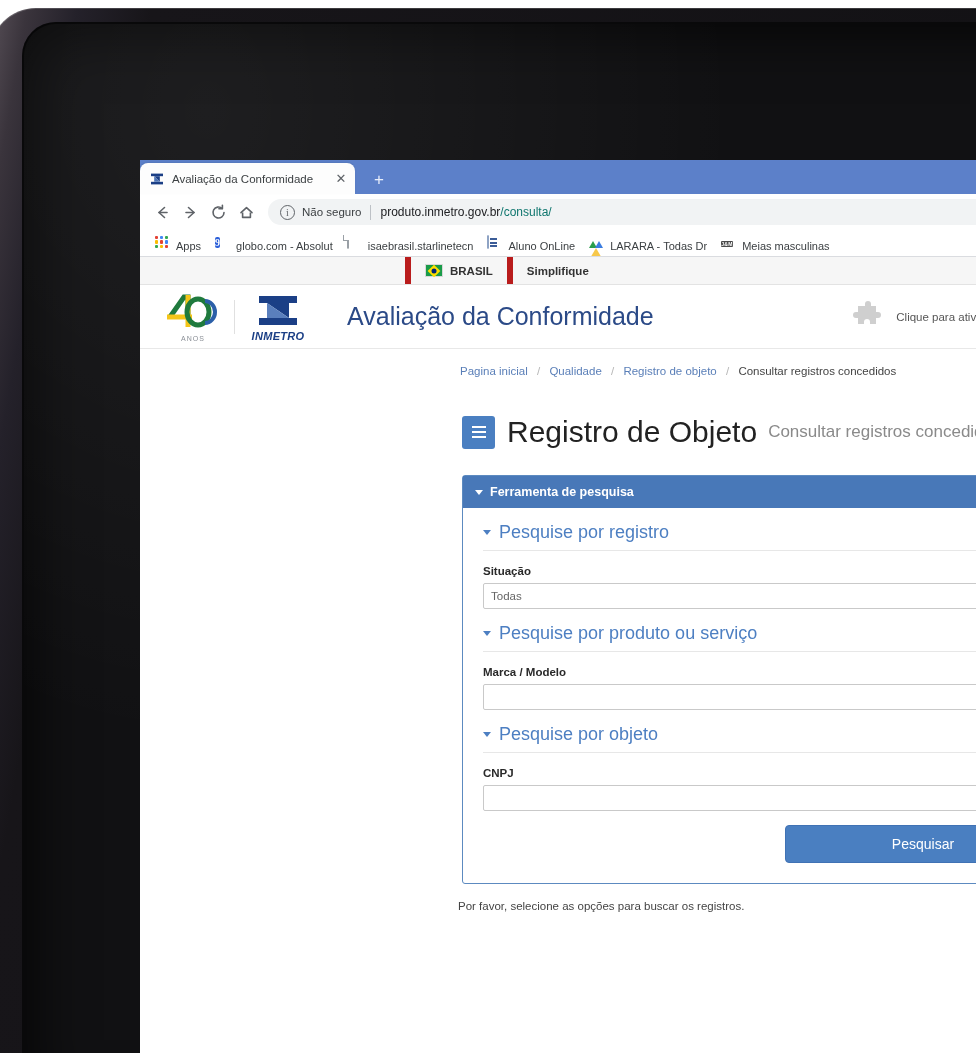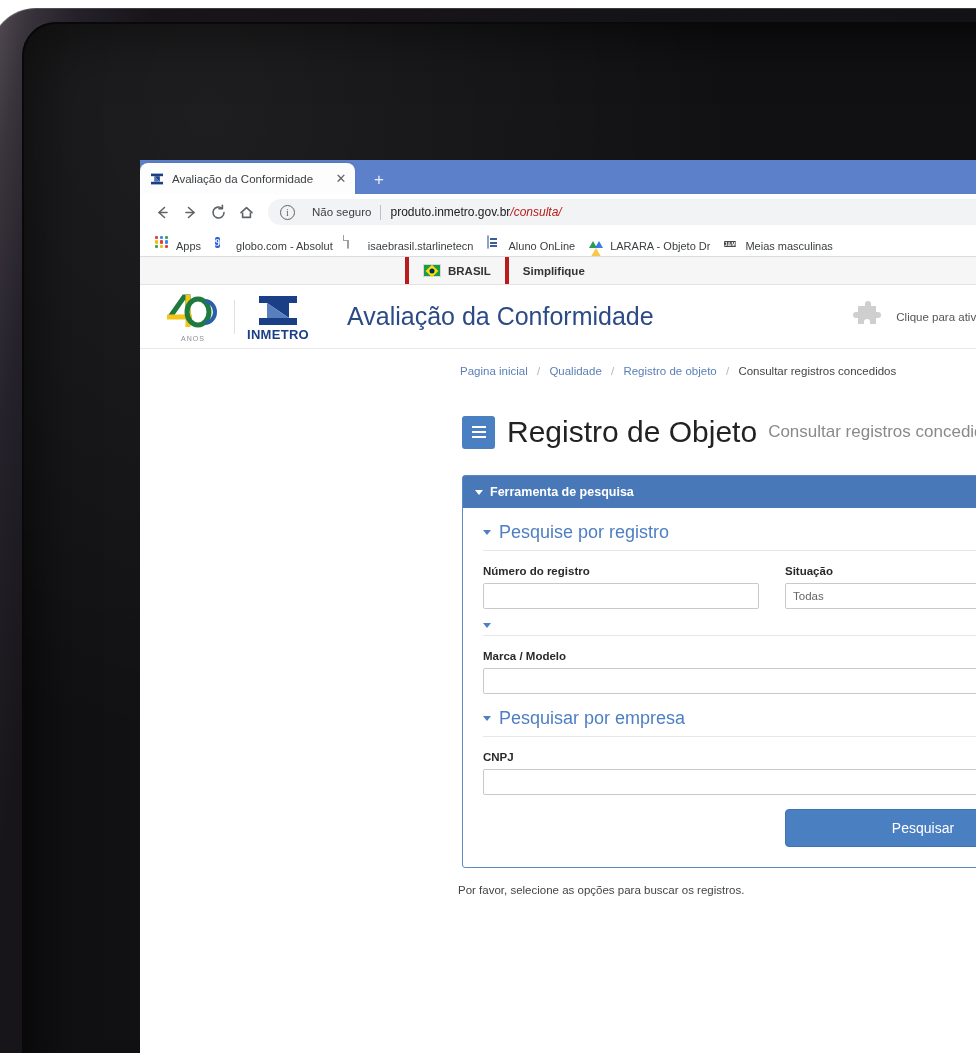--- a/index.html
+++ b/index.html
@@ -108,24 +108,24 @@
     display: flex; align-items: center;
     margin-left: 8px; padding: 0 12px;
     overflow: hidden;
   }
   .omni-info {
     width: 15px; height: 15px; flex: 0 0 15px;
     border: 1.2px solid #5f6368; border-radius: 50%;
     color: #5f6368; font-size: 10px; line-height: 13px; text-align: center;
     font-family: "Liberation Serif", serif;
   }
-  .omni-sec { font-size: 11.5px; color: #3c4043; margin-left: 17px; white-space: nowrap; }
+  .omni-sec { font-size: 11.5px; color: #3c4043; margin-left: 7px; white-space: nowrap; }
   .omni-div { width: 1px; height: 15px; background: #bdc1c6; margin: 0 9px; flex: 0 0 1px; }
   .omni-url { font-size: 12px; color: #202124; white-space: nowrap; }
-  .omni-url .path { color: #b91c1c; font-style: italic; }
+  .omni-url .path { color: #0f766e; }
 
   
   .bookmarks {
     height: 27px; background: #ffffff;
     display: flex; align-items: center;
     padding: 0 8px;
     border-bottom: 1px solid #dadce0;
     overflow: hidden;
   }
   .bm {
@@ -199,21 +199,21 @@
   .gov-bar {
     height: 28px; background: #f6f6f6;
     border-bottom: 1px solid #e3e3e3;
     display: flex; align-items: stretch;
     font-size: 11.5px;
   }
   .gov-spacer { flex: 0 0 265px; }
   .gov-item {
     display: flex; align-items: center; gap: 7px;
     padding: 0 14px;
-    border-left: 4px solid #b91c1c;
+    border-left: 6px solid #b91c1c;
     color: #333; font-weight: bold;
     white-space: nowrap;
   }
   .gov-item.plain { border-left: 1px solid #e0e0e0; }
   .gov-flag {
     width: 18px; height: 13px; background: #199b49;
     position: relative; border: 1px solid #d8d8d8;
   }
   .gov-flag:before{
     content:''; position:absolute; left:50%; top:50%; transform:translate(-50%,-50%) rotate(45deg);
@@ -234,21 +234,21 @@
   }
   .logo-40 { width: 58px; height: 48px; flex: 0 0 58px; position: relative; }
   .logo-anos {
     position: absolute; bottom: -1px; left: 50%; transform: translateX(-50%);
     font-size: 7px; color: #8a8f96; letter-spacing: 1px;
   }
   .logo-sep { width: 1px; height: 34px; background: #e0e0e0; margin: 0 12px; flex:0 0 1px; }
   .logo-inmetro { width: 62px; height: 48px; flex: 0 0 62px; position: relative; }
   .logo-inmetro-txt {
     position: absolute; bottom: -1px; left: 50%; transform: translateX(-50%);
-    font-size: 13px; font-weight: bold; color: #1b3f86; letter-spacing: .3px;
+    font-size: 11px; font-weight: bold; color: #1b3f86; letter-spacing: .3px; font-style: italic;
   }
   .site-title {
     margin-left: 38px;
     font-size: 25px; color: #2b4a87; font-weight: normal;
     white-space: nowrap;
   }
   .head-right {
     margin-left: auto; display: flex; align-items: center;
     padding-right: 4px; flex: 0 0 auto;
   }
@@ -453,21 +453,21 @@
         <span class="bm-label">isaebrasil.starlinetecn</span>
       </div>
 
       <div class="bm">
         <span class="bm-ico"><span class="ico-aluno"></span></span>
         <span class="bm-label">Aluno OnLine</span>
       </div>
 
       <div class="bm">
         <span class="bm-ico"><span class="ico-drive"></span></span>
-        <span class="bm-label">LARARA - Objeto Dr</span>
+        <span class="bm-label">LARARA - Todas Dr</span>
       </div>
 
       <div class="bm">
         <span class="bm-ico">
           <span class="ico-meias">J&amp;M</span>
         </span>
         <span class="bm-label">Meias masculinas</span>
       </div>
     </div>
 
@@ -545,46 +545,43 @@
         </div>
 
         <div class="panel-body">
 
           <div class="sec-title">
             <span class="caret"></span>
             <span>Pesquise por registro</span>
           </div>
           <div class="field-row">
             <div class="field">
-              <label class="field-label">Número do registro</label>
-              <input type="text" value="" style="">
-            </div>
-            <div class="field">
               <label class="field-label">Situação</label>
               <div class="sel-wrap">
                 <select>
                   <option>Todas</option>
                 </select>
               </div>
             </div>
           </div>
 
           <div class="sec-title">
             <span class="caret"></span>
+            <span>Pesquise por produto ou serviço</span>
           </div>
           <div class="field-row">
             <div class="field">
               <label class="field-label">Marca / Modelo</label>
               <input type="text" value="" style="">
             </div>
           </div>
 
           <div class="sec-title">
             <span class="caret"></span>
-            <span>Pesquisar por empresa</span>
+            <span>Pesquise por objeto</span>
           </div>
           <div class="field-row">
             <div class="field">
               <label class="field-label">CNPJ</label>
               <input type="text" value="" style="">
             </div>
           </div>
 
           <div class="btn-row">
             <div class="btn-spacer"></div>

